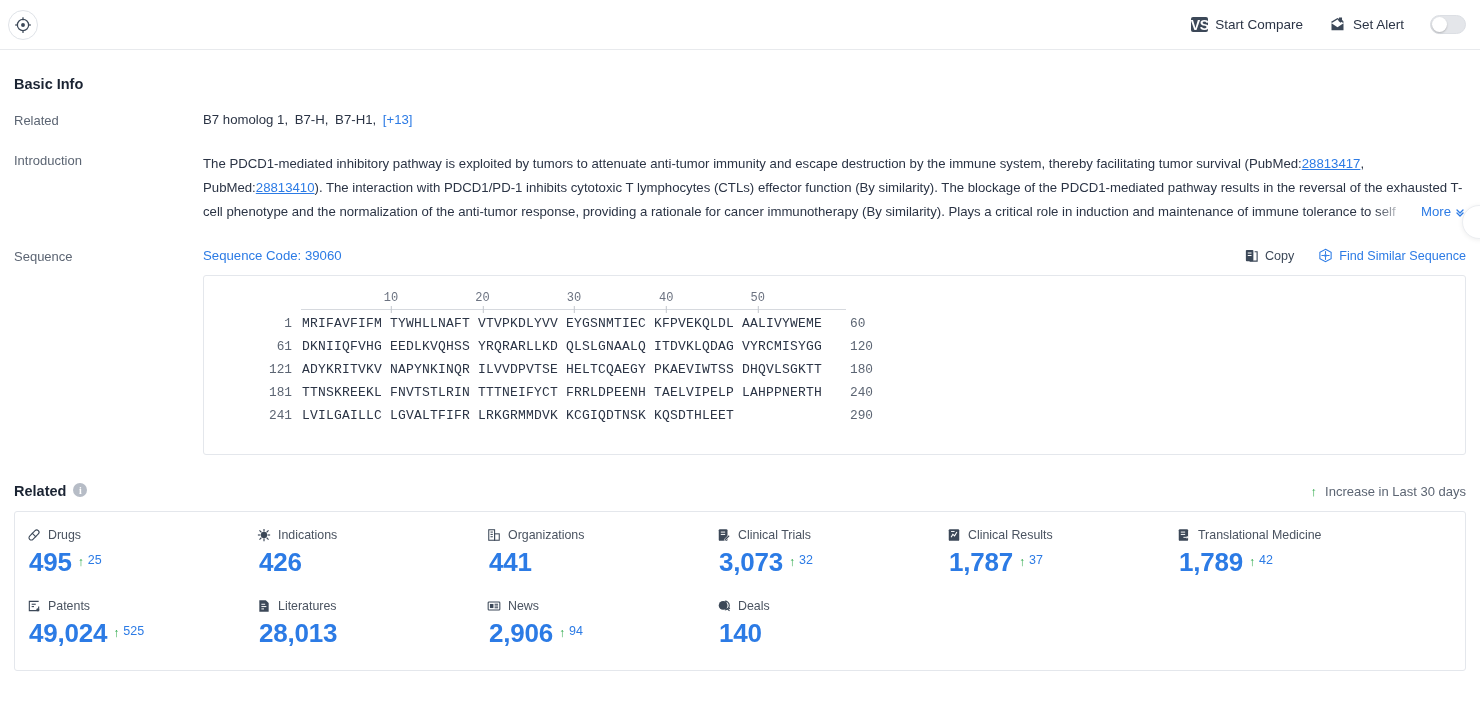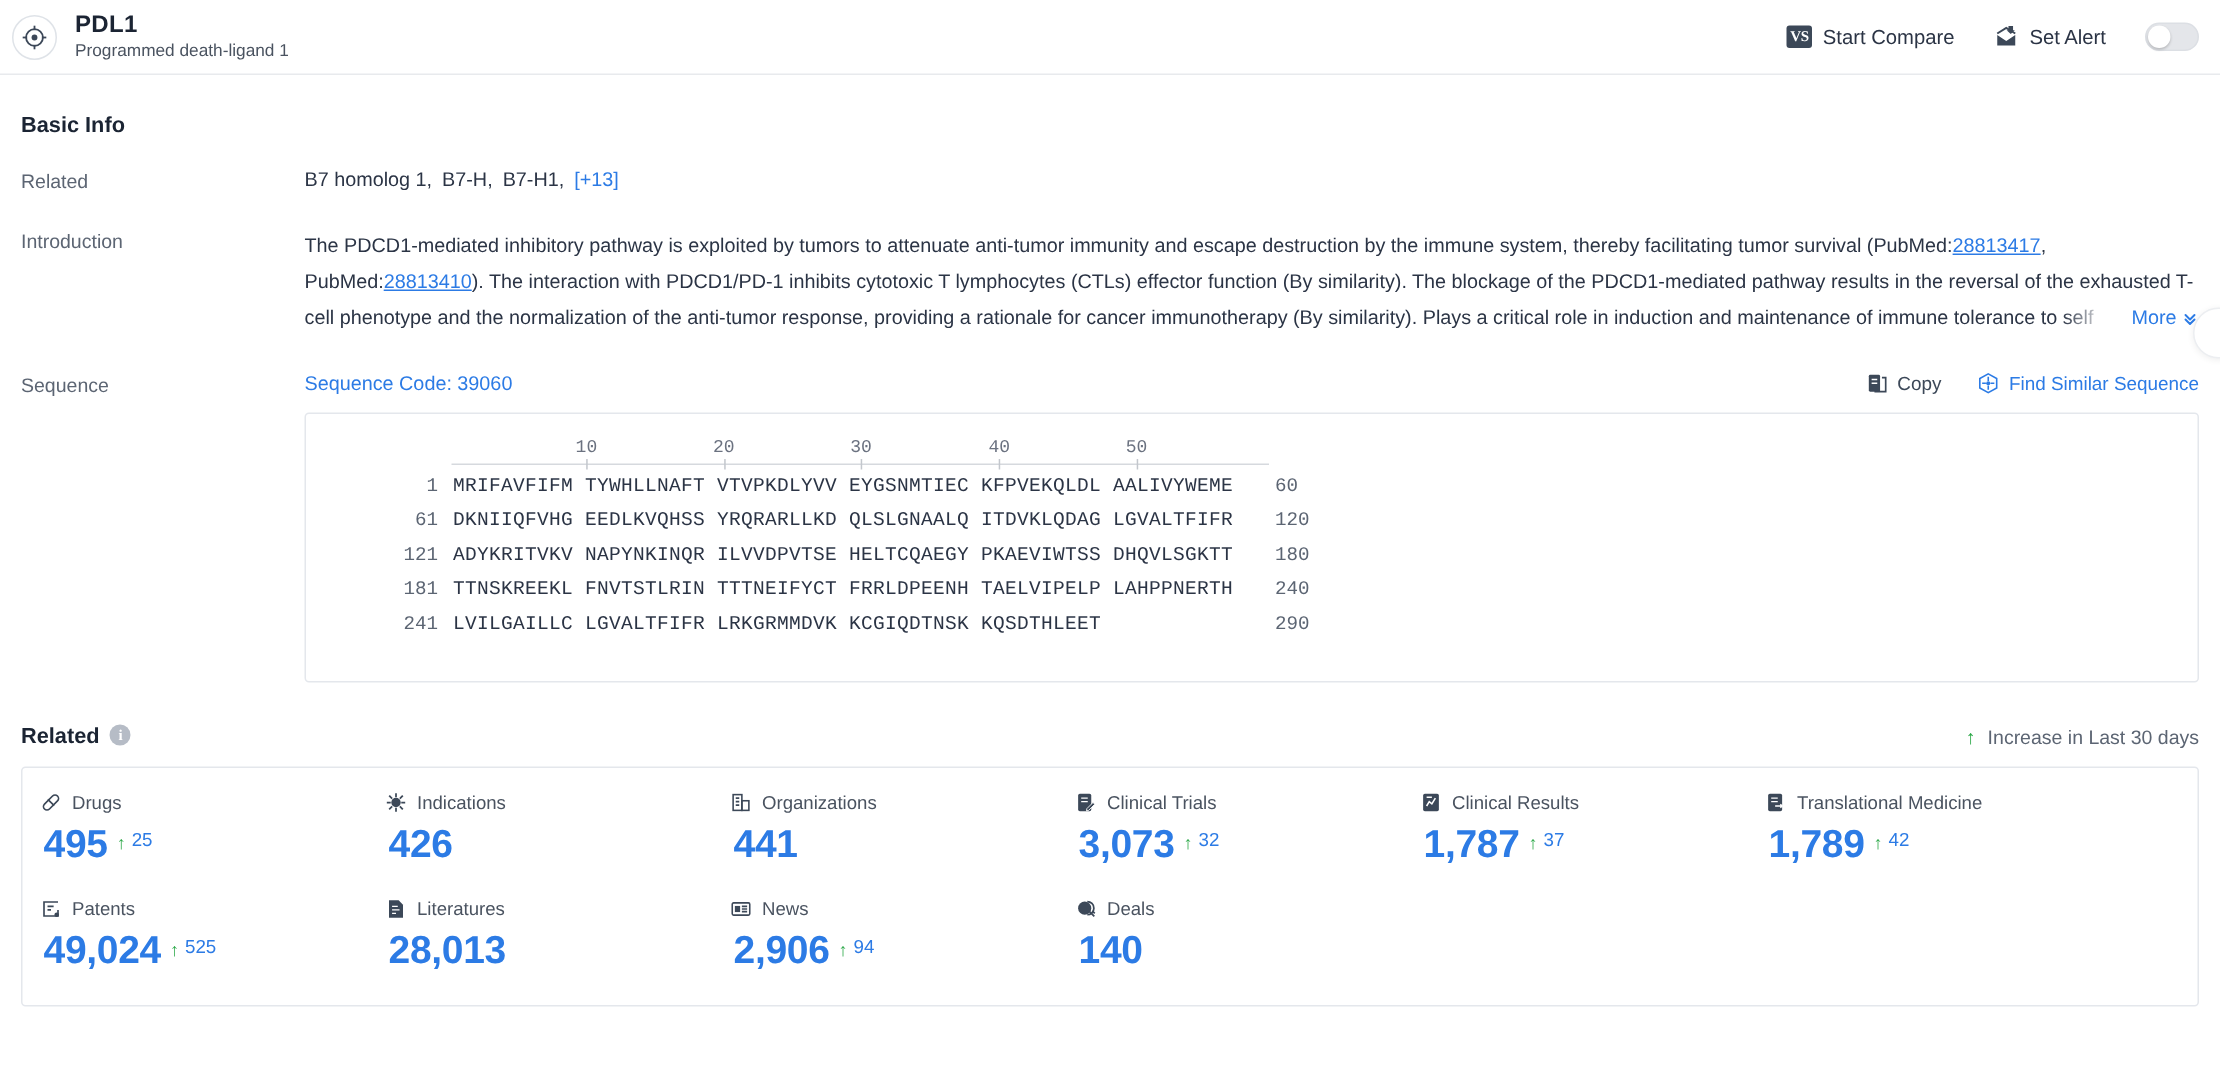--- a/index.html
+++ b/index.html
@@ -41,24 +41,23 @@
   .header-actions {
     margin-left: auto; display: flex; align-items: center; gap: 26px;
   }
   .hdr-btn {
     display: flex; align-items: center; gap: 7px;
     font-size: 13.5px; color: #2b3445; cursor: pointer;
   }
   .vs-badge {
     width: 17px; height: 15px; border-radius: 2px;
     background: #3c4858; color: #fff;
-    font-size: 10px; font-weight: bold;
+    font-size: 14px; font-weight: bold;
     display: flex; align-items: center; justify-content: center;
     letter-spacing: -.3px;
-    font-family: Liberation Serif, serif;
   }
   .toggle {
     width: 36px; height: 19px; border-radius: 10px;
     background: #e4e6ea; position: relative; cursor: pointer;
     border: 1px solid #dcdfe4;
   }
   .toggle::after {
     content: ""; position: absolute; top: 1px; left: 1px;
     width: 15px; height: 15px; border-radius: 50%;
     background: #fff; box-shadow: 0 1px 2px rgba(0,0,0,.22);
@@ -213,24 +212,20 @@
 <div class="header">
   <div class="logo-badge">
     <svg width="18" height="18" viewBox="0 0 24 24" fill="none" stroke="#3c4858" stroke-width="1.6">
       <circle cx="12" cy="12" r="7.5"></circle>
       <circle cx="12" cy="12" r="2.6" fill="#3c4858" stroke="none"></circle>
       <line x1="12" y1="1.5" x2="12" y2="5.5"></line>
       <line x1="12" y1="18.5" x2="12" y2="22.5"></line>
       <line x1="1.5" y1="12" x2="5.5" y2="12"></line>
       <line x1="18.5" y1="12" x2="22.5" y2="12"></line>
     </svg>
-  </div>
-  <div class="title-wrap">
-    <div class="app-title">PDL1</div>
-    <div class="app-subtitle">Programmed death-ligand 1</div>
   </div>
   <div class="header-actions">
     <div class="hdr-btn">
       <span class="vs-badge">VS</span>
       <span>Start Compare</span>
     </div>
     <div class="hdr-btn">
       <span class="icon">
         <svg width="17" height="16" viewBox="0 0 24 24" fill="#3c4858">
           <path d="M3 9.5 L3 20 L21 20 L21 9.5 L12 15.5 Z"></path>
@@ -335,21 +330,21 @@
             </div>
           </div>
 
           <div class="seq-row">
             <span class="seq-start">1</span>
             <span class="seq-letters">MRIFAVFIFM TYWHLLNAFT VTVPKDLYVV EYGSNMTIEC KFPVEKQLDL AALIVYWEME</span>
             <span class="seq-end">60</span>
           </div>
           <div class="seq-row">
             <span class="seq-start">61</span>
-            <span class="seq-letters">DKNIIQFVHG EEDLKVQHSS YRQRARLLKD QLSLGNAALQ ITDVKLQDAG LGVALTFIFR</span>
+            <span class="seq-letters">DKNIIQFVHG EEDLKVQHSS YRQRARLLKD QLSLGNAALQ ITDVKLQDAG VYRCMISYGG</span>
             <span class="seq-end">120</span>
           </div>
           <div class="seq-row">
             <span class="seq-start">121</span>
             <span class="seq-letters">ADYKRITVKV NAPYNKINQR ILVVDPVTSE HELTCQAEGY PKAEVIWTSS DHQVLSGKTT</span>
             <span class="seq-end">180</span>
           </div>
           <div class="seq-row">
             <span class="seq-start">181</span>
             <span class="seq-letters">TTNSKREEKL FNVTSTLRIN TTTNEIFYCT FRRLDPEENH TAELVIPELP LAHPPNERTH</span>

